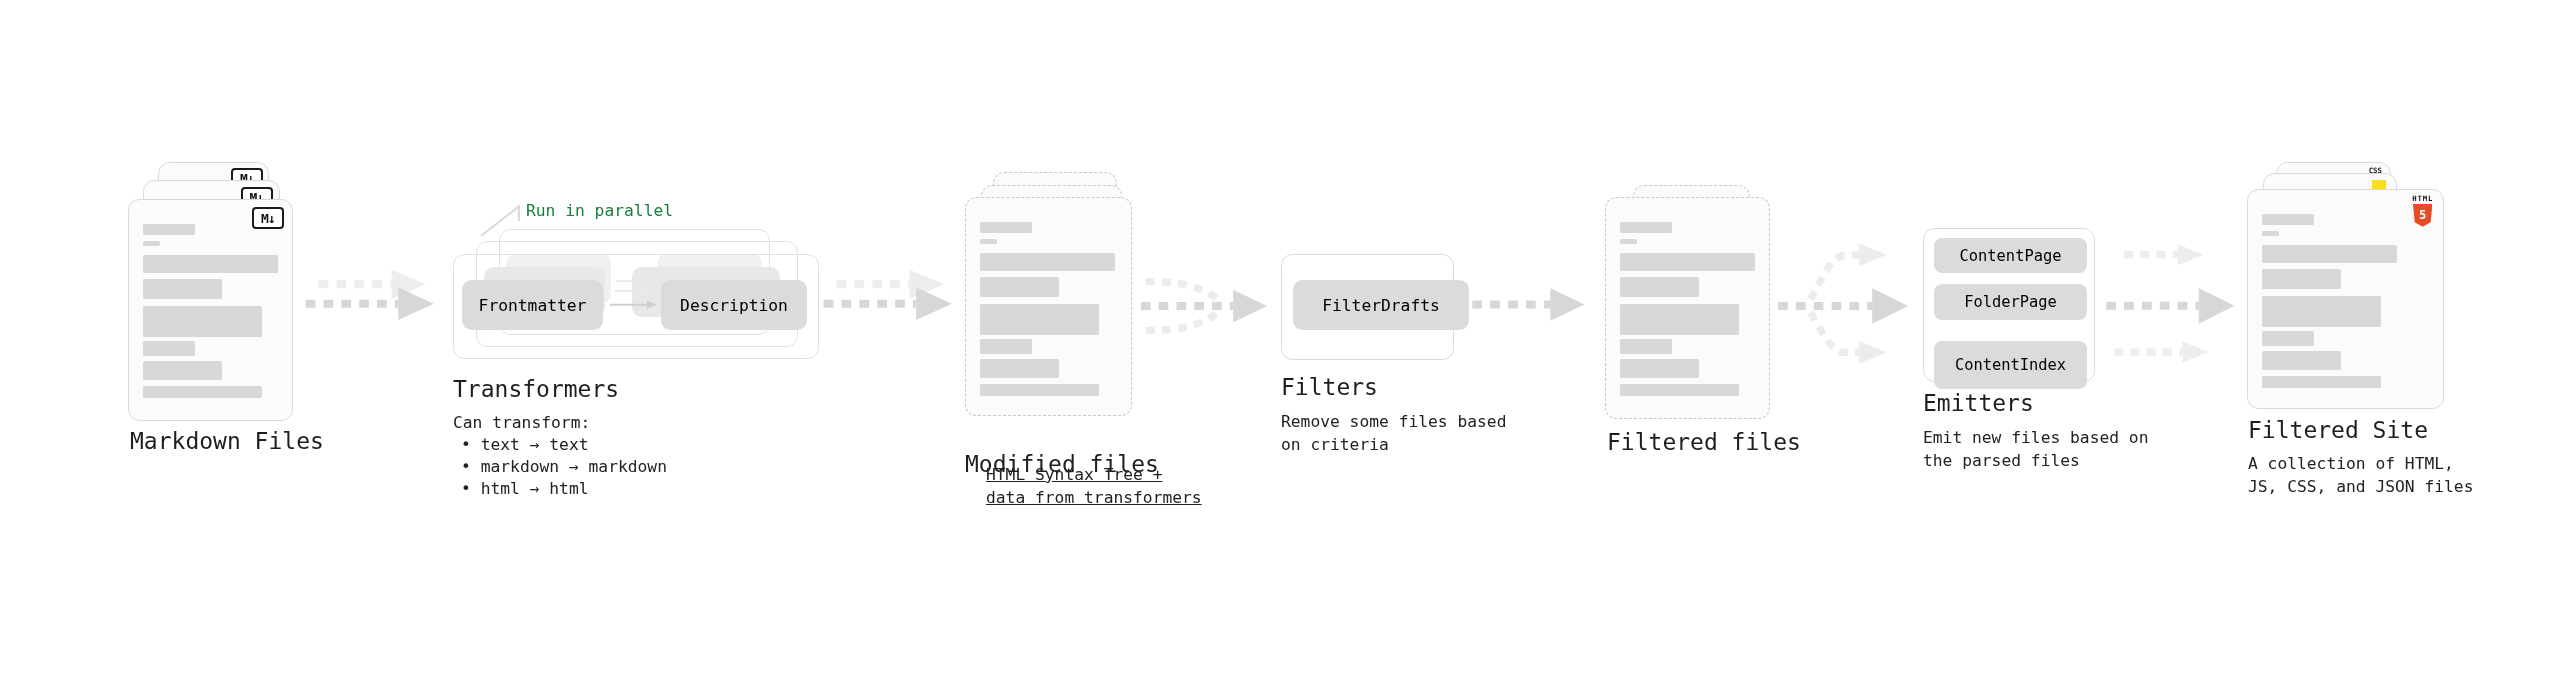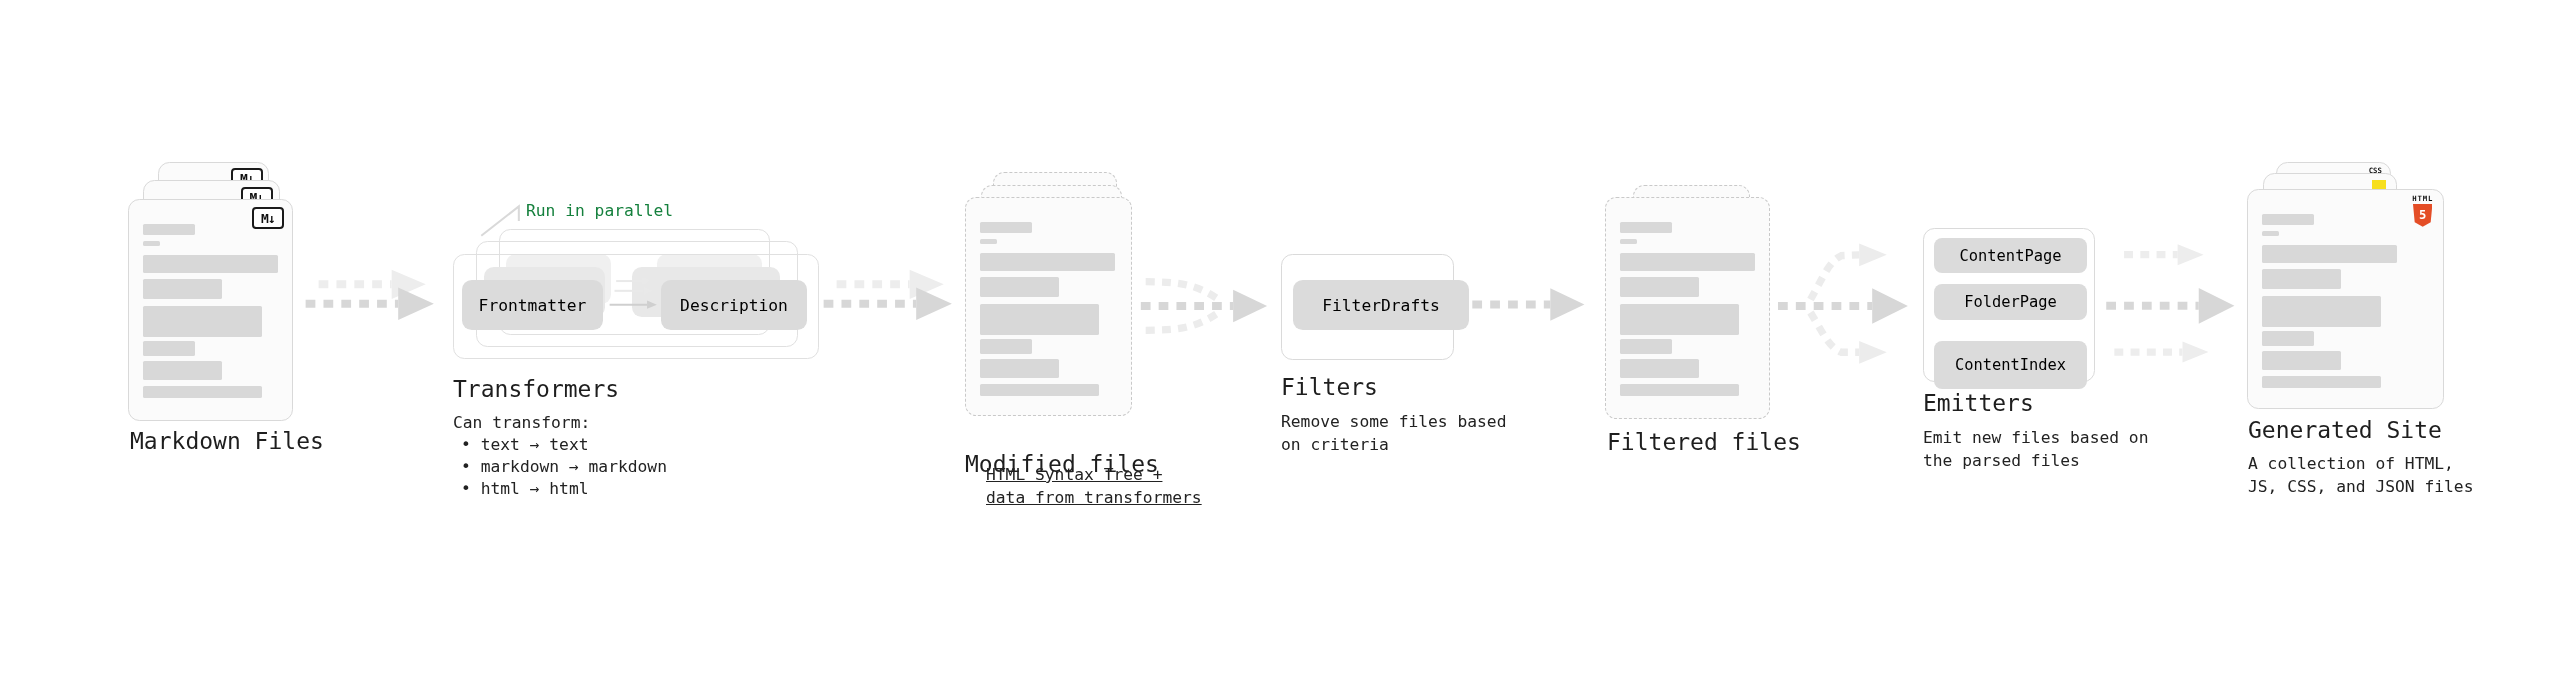--- a/index.html
+++ b/index.html
@@ -240,19 +240,19 @@
         <div class="bar b1"></div>
         <div class="bar b2"></div>
         <div class="bar b3"></div>
         <div class="bar b4"></div>
         <div class="bar b5"></div>
         <div class="bar b6"></div>
         <div class="bar b7"></div>
         <div class="bar b8"></div>
       </div>
     </div>
-    <div class="stage-title" style="left:2248px;top:418px;">Generated Site</div>
+    <div class="stage-title" style="left:2248px;top:418px;">Filtered Site</div>
     <div class="stage-sub" style="left:2248px;top:452px;">A collection of HTML,
 JS, CSS, and JSON files</div>
   </div>
 
 </div>
 
 
 </body></html>

